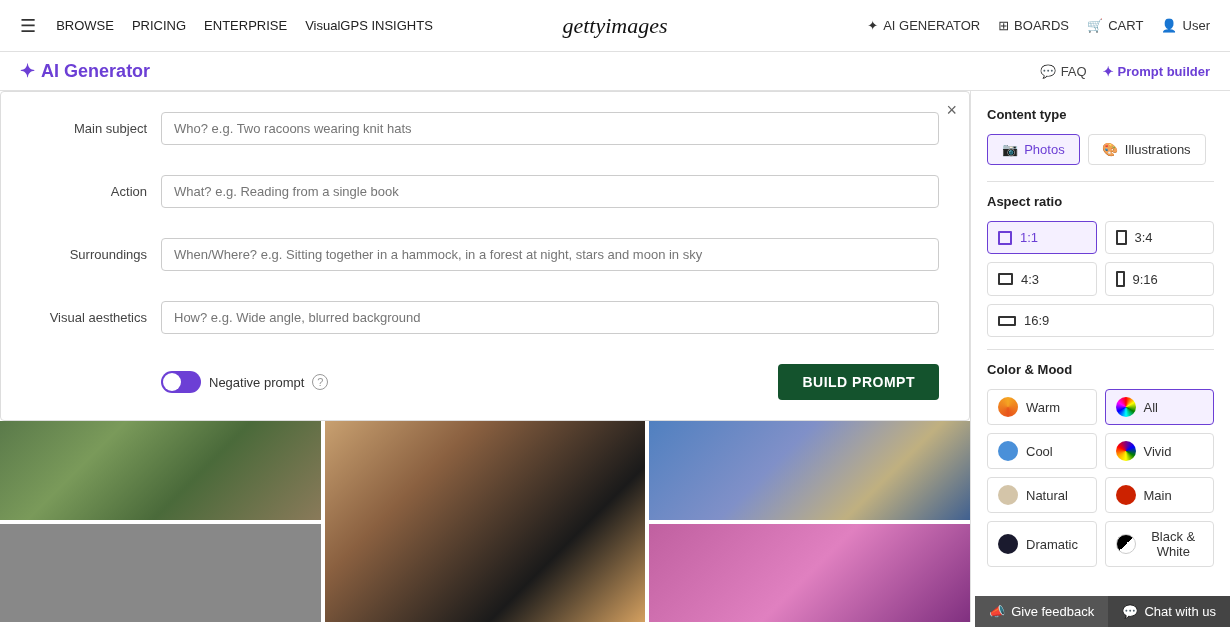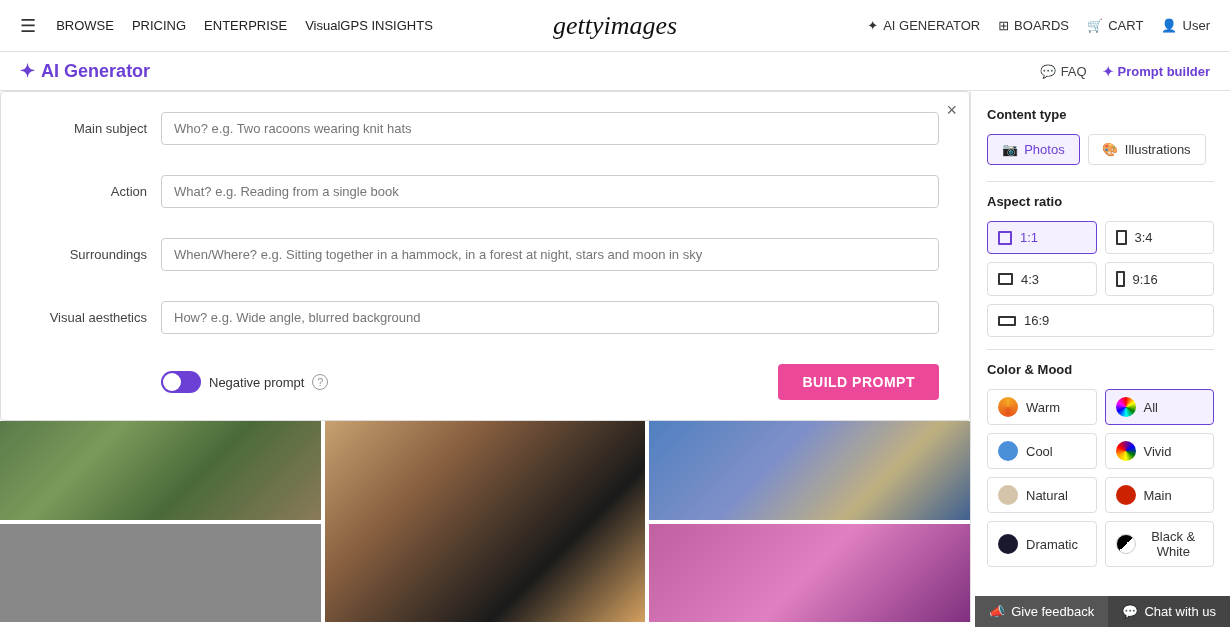--- a/index.html
+++ b/index.html
@@ -12,21 +12,21 @@
       justify-content: space-between;
       padding: 0 20px;
       height: 52px;
       border-bottom: 1px solid #e0e0e0;
       background: #fff;
     }
     .header-left { display: flex; align-items: center; gap: 20px; }
     .hamburger { cursor: pointer; font-size: 18px; }
     .header-nav { display: flex; gap: 18px; font-size: 13px; font-weight: 500; }
     .header-nav a { text-decoration: none; color: #222; cursor: pointer; }
-    .header-logo { position: absolute; left: 50%; transform: translateX(-50%); font-size: 26px; font-style: italic; font-family: Georgia, serif; color: #111; }
+    .header-logo { position: absolute; left: 50%; transform: translateX(-50%); font-size: 22px; font-style: italic; font-family: Georgia, serif; color: #111; }
     .header-right { display: flex; align-items: center; gap: 18px; font-size: 13px; }
     .header-right-item { display: flex; align-items: center; gap: 5px; cursor: pointer; font-weight: 500; }
 
     
     .ai-bar {
       display: flex;
       align-items: center;
       justify-content: space-between;
       padding: 8px 20px;
       background: #fff;
@@ -106,21 +106,21 @@
     .toggle-knob {
       width: 18px; height: 18px;
       background: #fff;
       border-radius: 50%;
       position: absolute;
       top: 2px; left: 2px;
     }
     .toggle-label { font-size: 13px; color: #333; }
     .help-icon { width: 16px; height: 16px; border-radius: 50%; border: 1px solid #999; display: inline-flex; align-items: center; justify-content: center; font-size: 11px; color: #999; cursor: pointer; }
     .build-btn {
-      background: #ec4899;
+      background: #14532d;
       color: #fff;
       border: none;
       padding: 10px 24px;
       border-radius: 4px;
       font-size: 14px;
       font-weight: 700;
       cursor: pointer;
       letter-spacing: 0.5px;
     }
 

